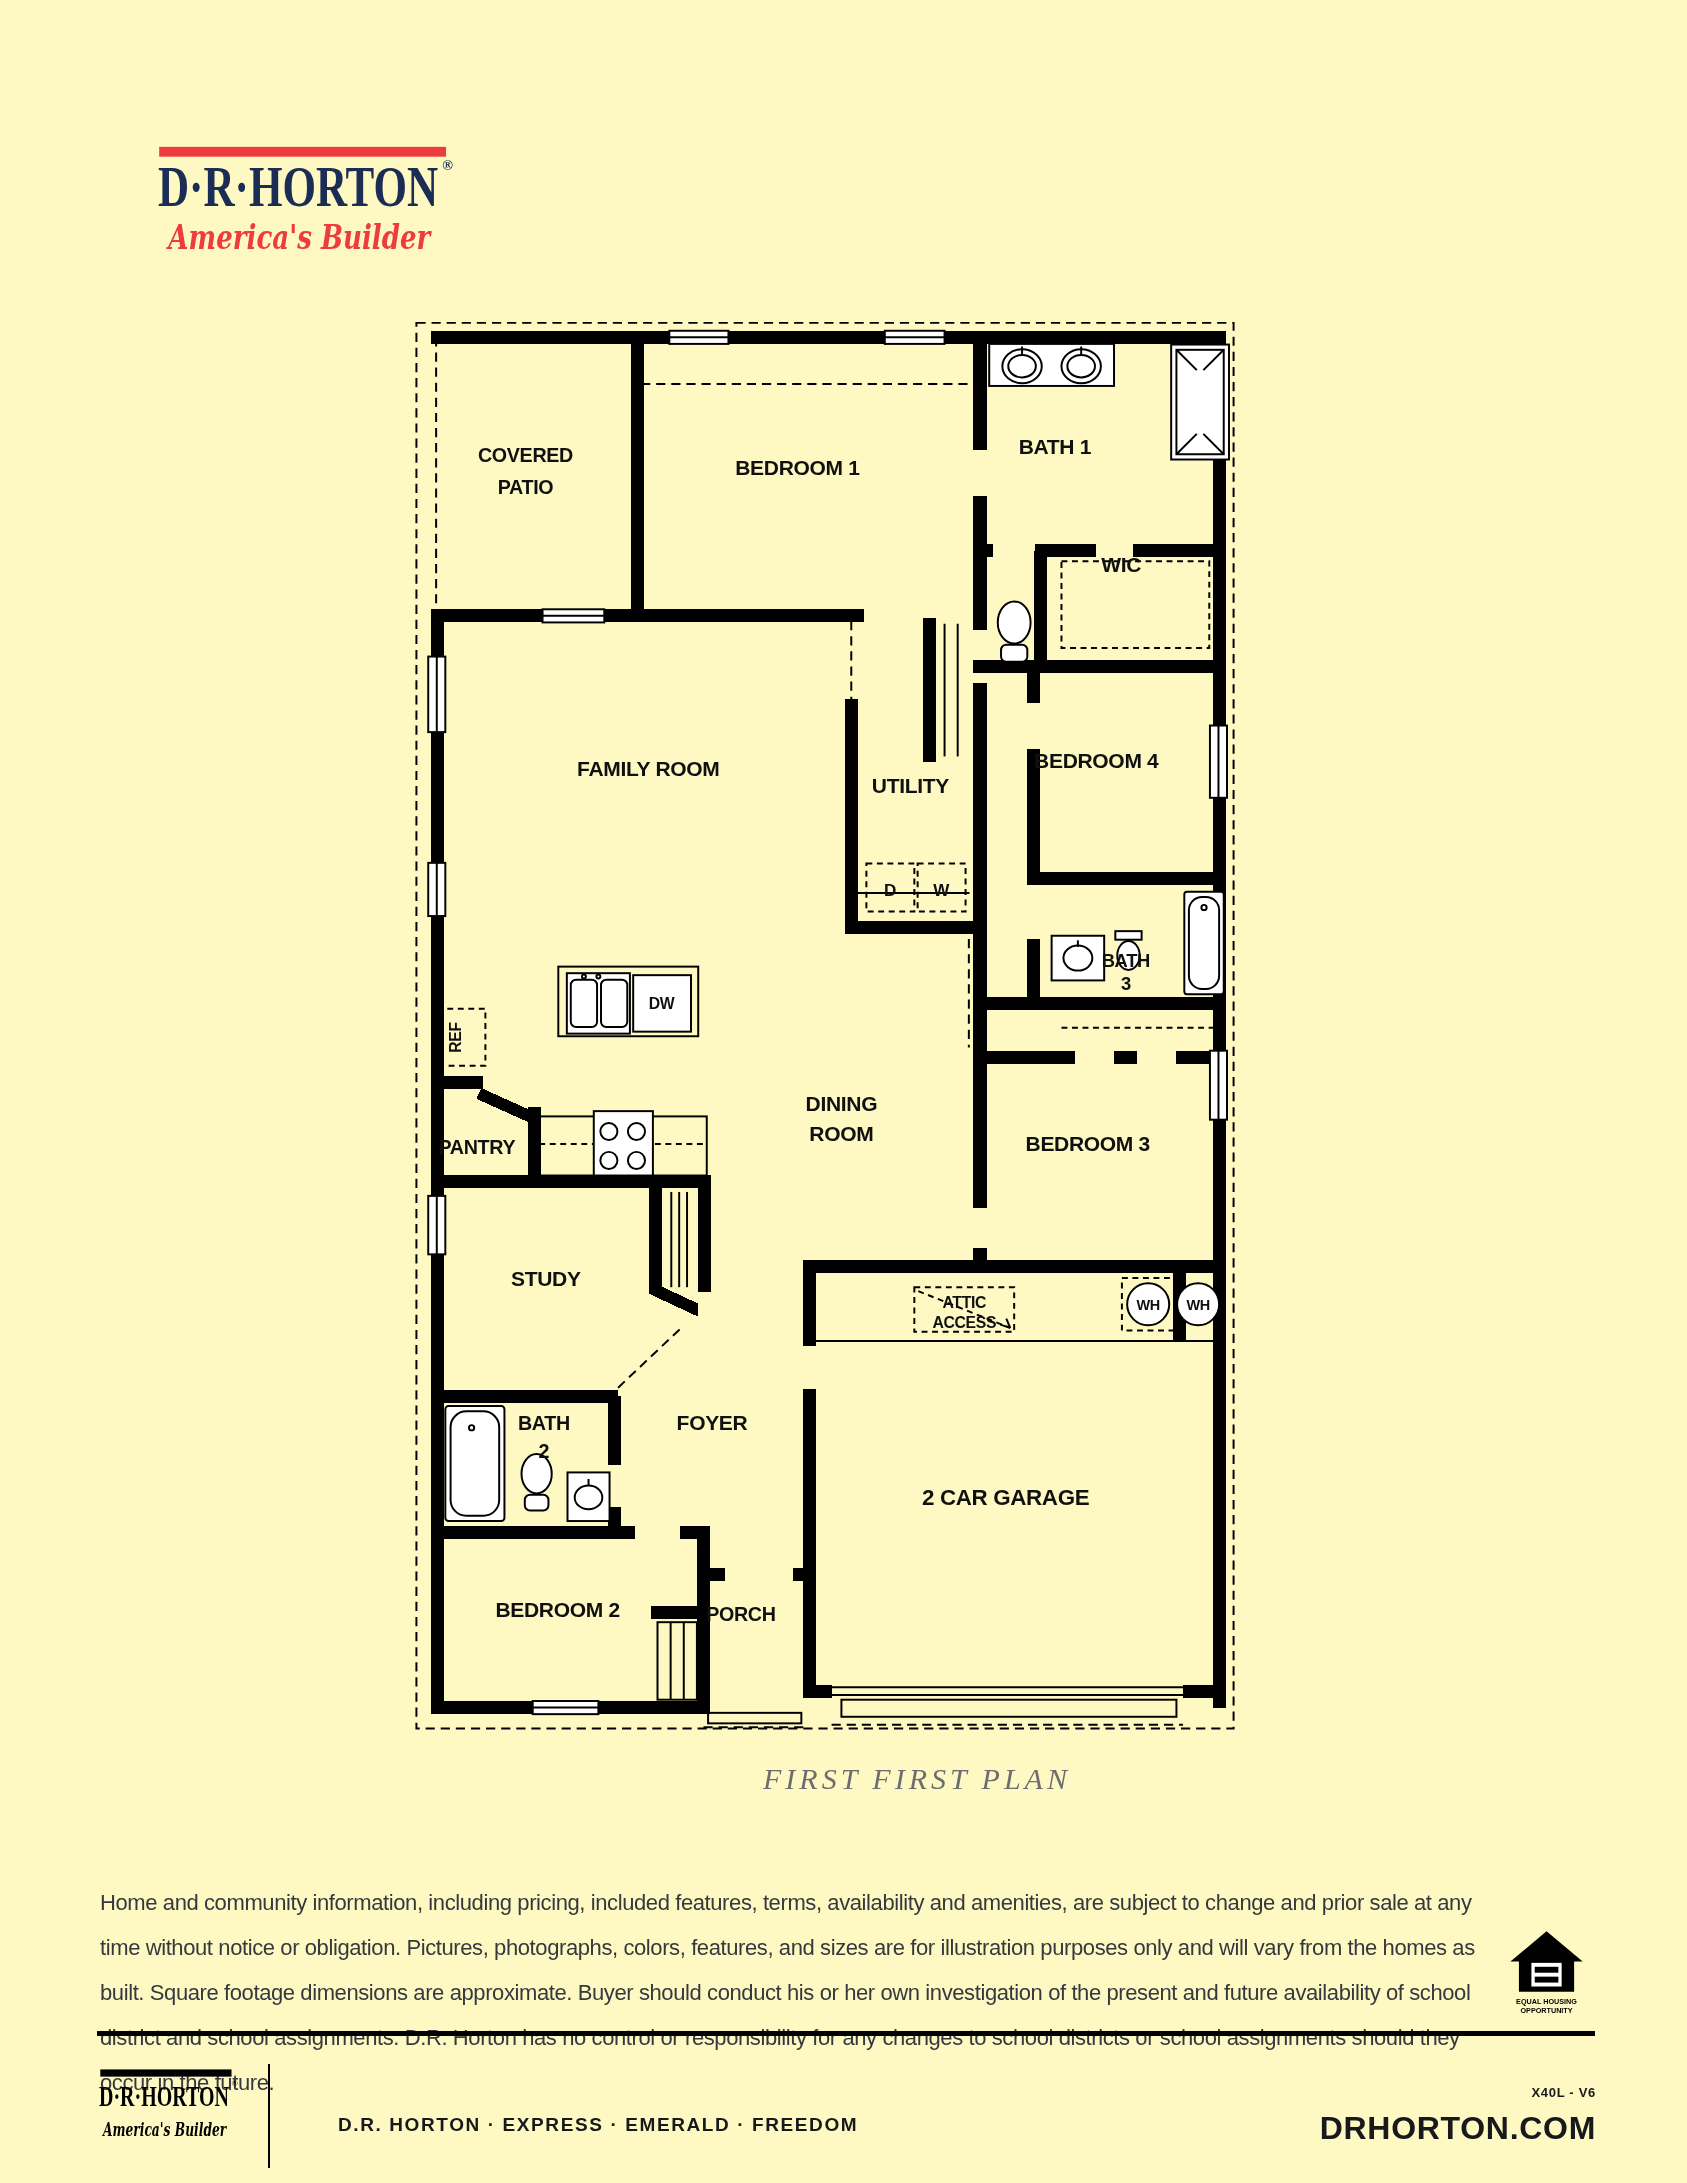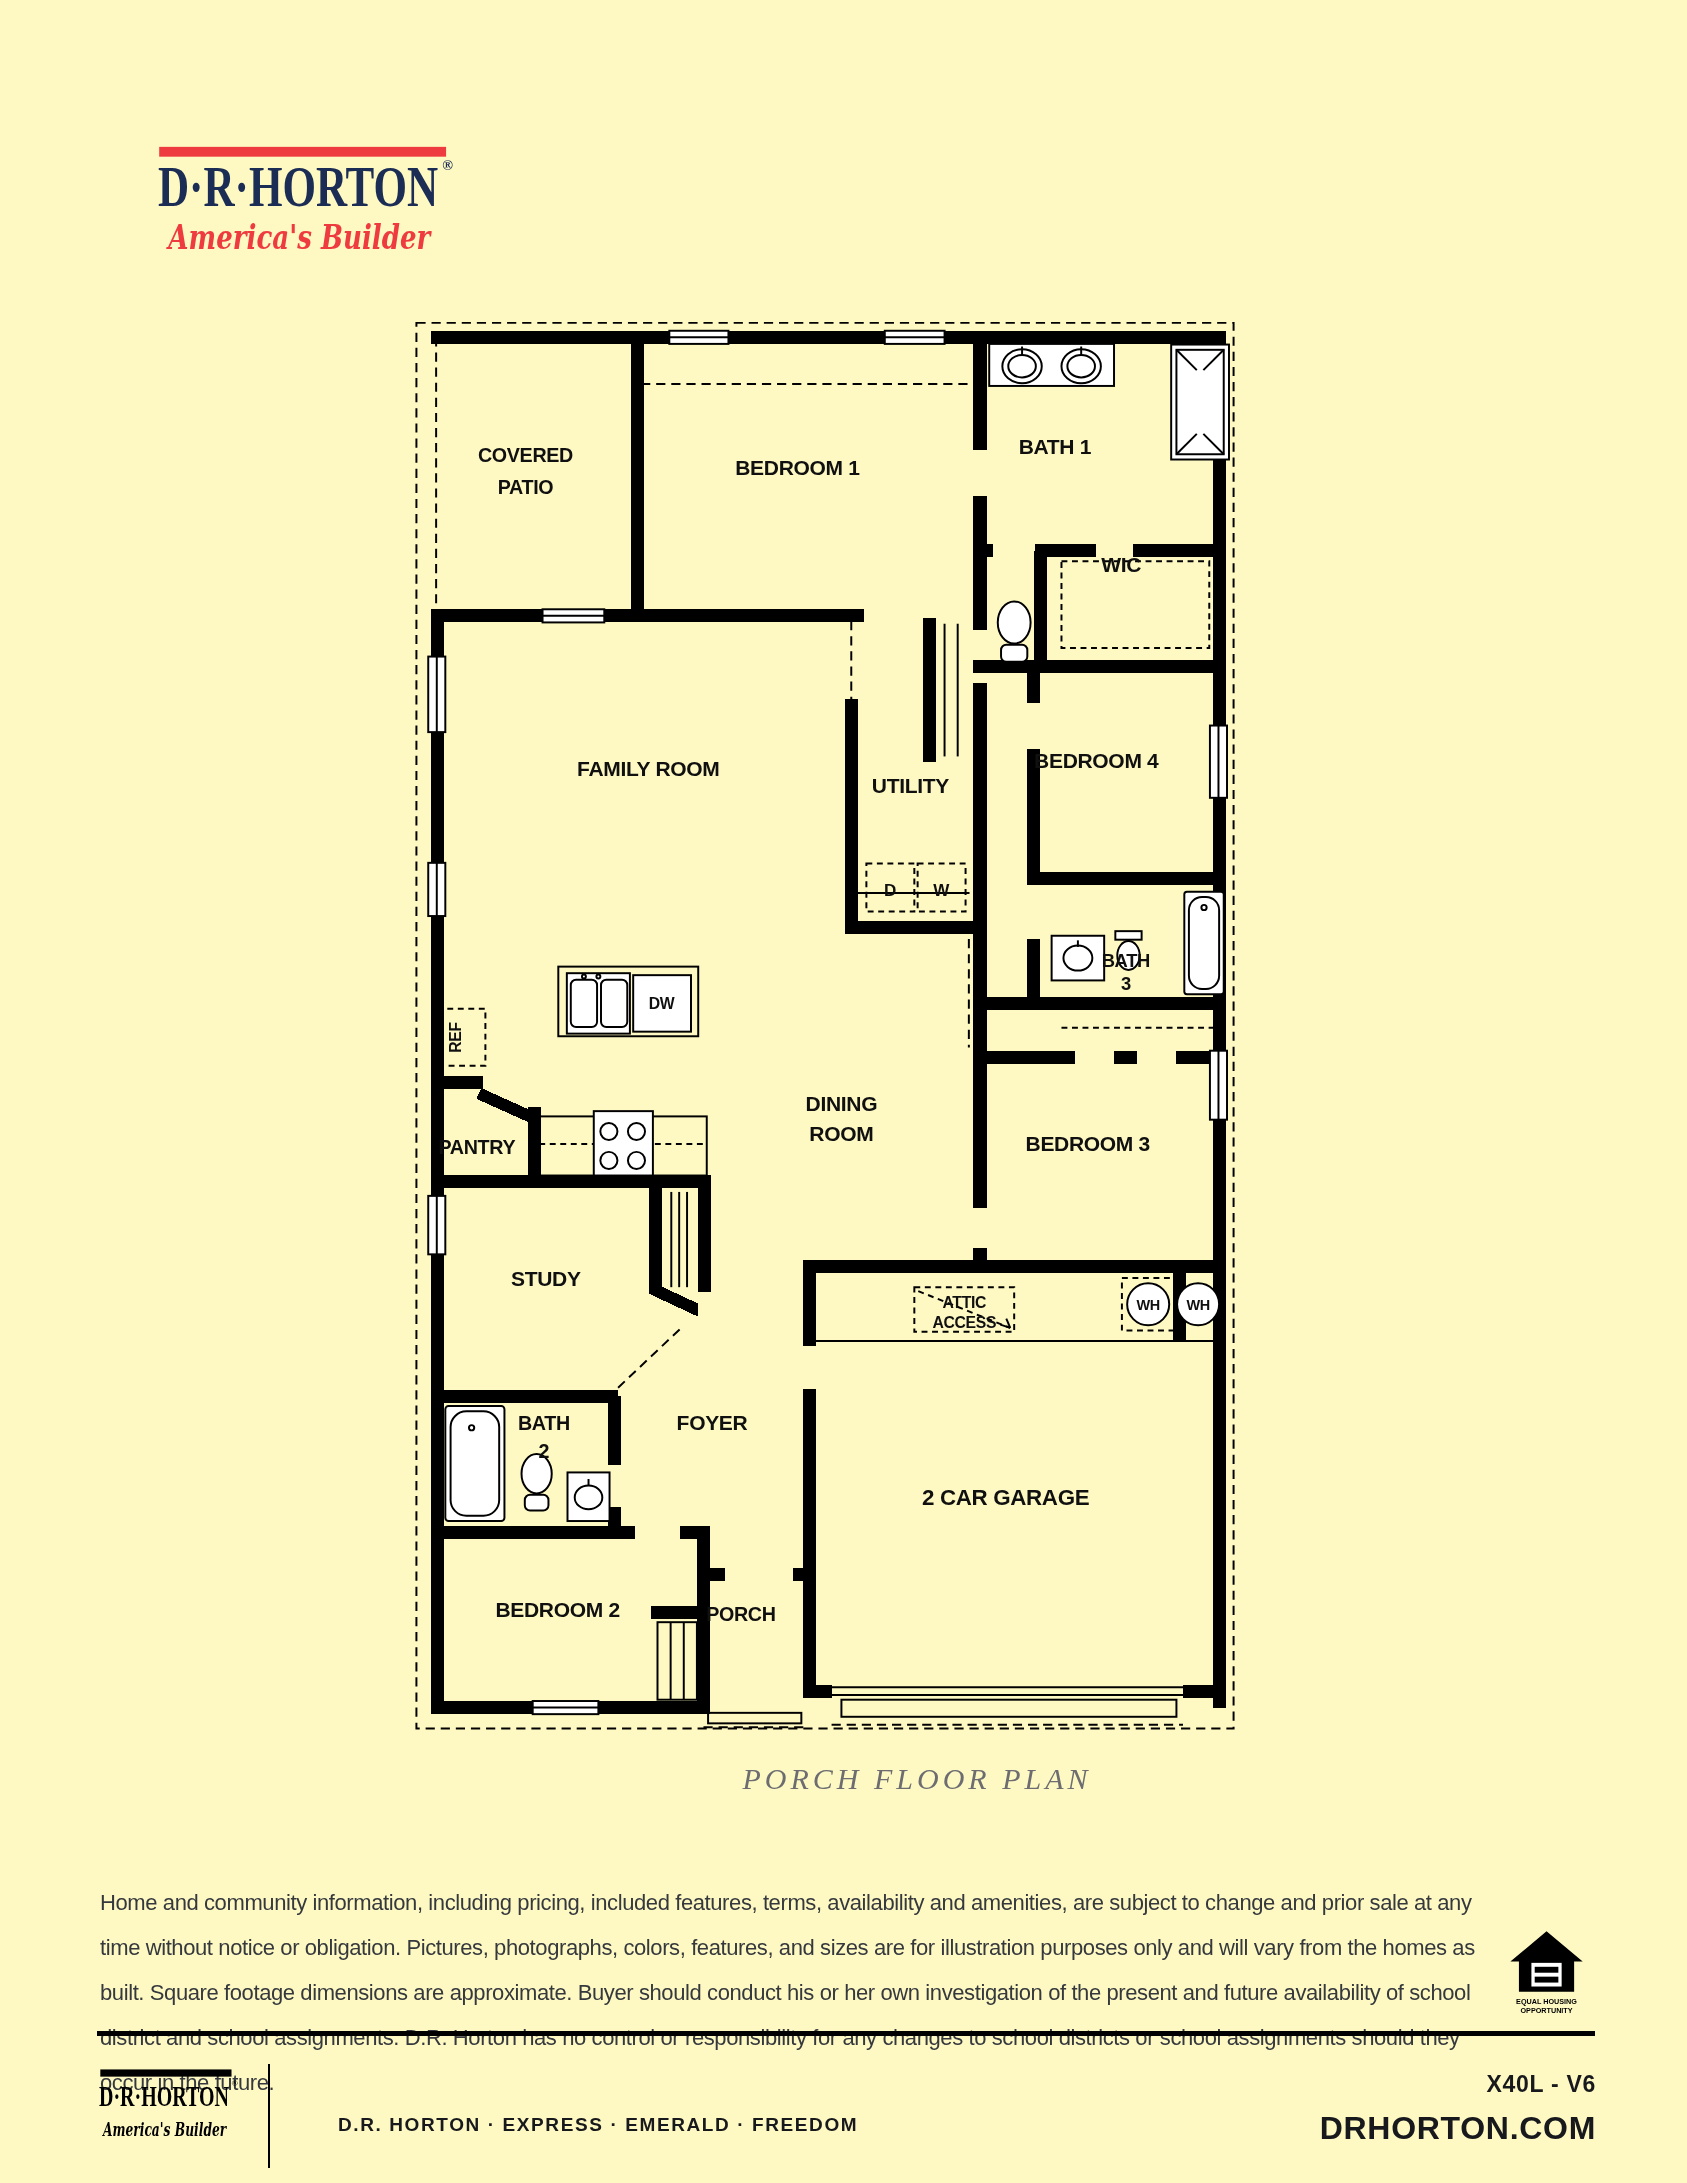--- a/index.html
+++ b/index.html
@@ -11,21 +11,21 @@
   .thin{fill:none;stroke:#000;stroke-width:3;}
   .thin2{fill:#fff;stroke:#000;stroke-width:3;}
   .dash{fill:none;stroke:#000;stroke-width:3;stroke-dasharray:14 9;}
   .dashf{fill:none;stroke:#000;stroke-width:3;stroke-dasharray:9 7;}
   .fix{fill:#fff;stroke:#000;stroke-width:3;}
   .lbl{font-family:"Liberation Sans", sans-serif;font-weight:700;fill:#101010;letter-spacing:-0.5px;}
   .caption{font-family:"Liberation Serif", serif;font-style:italic;font-size:30px;
            letter-spacing:4px;color:#6d6d71;}
   .disclaimer{font-size:22px;line-height:45px;color:#35393d;letter-spacing:-0.4px;}
   .ft-tag{font-size:19px;font-weight:700;letter-spacing:1.6px;color:#17191c;margin-left:44px;}
-  .ft-code{font-size:23px;font-weight:700;color:#17191c;letter-spacing:0.7px;}
+  .ft-code{font-size:13px;font-weight:700;color:#17191c;letter-spacing:0.7px;margin-top:14px;}
   .ft-site{font-size:32px;font-weight:700;color:#17191c;letter-spacing:0.7px;}
   .rule{background:#000;}
 </style>
 </head>
 <body>
 
 <div class="page">
 
   <svg class="abs" style="left:156px;top:139px;" width="309" height="131" viewBox="0 0 470 200">
     <rect x="4" y="12" width="438" height="15" fill="#ee3b40"></rect>
@@ -292,21 +292,21 @@
       <text class="lbl" x="1198" y="1514" font-size="22">WH</text>
       <text class="lbl" x="202" y="1698">BATH</text>
       <text class="lbl" x="202" y="1740">2</text>
       <text class="lbl" x="458" y="1698" font-size="32">FOYER</text>
       <text class="lbl" x="905" y="1812" font-size="34">2 CAR GARAGE</text>
       <text class="lbl" x="223" y="1982" font-size="32">BEDROOM 2</text>
       <text class="lbl" x="502" y="1988">PORCH</text>
     </g>
   </svg>
 
-  <div class="abs caption" style="left:654px;top:1762px;width:526px;text-align:center;">PORCH FLOOR PLAN</div>
+  <div class="abs caption" style="left:654px;top:1762px;width:526px;text-align:center;">FIRST FIRST PLAN</div>
 
   <div class="abs disclaimer" style="left:100px;top:1880px;width:1409px;">Home and community information, including pricing, included features, terms, availability and amenities, are subject to change and prior sale at any time without notice or obligation. Pictures, photographs, colors, features, and sizes are for illustration purposes only and will vary from the homes as built.  Square footage dimensions are approximate. Buyer should conduct his or her own investigation of the present and future availability of school district and school assignments.  D.R. Horton has no control or responsibility for any changes to school districts or school assignments should they occur in the future.</div>
 
   <svg class="abs" style="left:1509px;top:1930px;" width="79" height="92" viewBox="0 0 120 140">
     <g>
       <polygon points="57,2 112,48 99,48 99,94 15,94 15,48 2,48" fill="#000"></polygon>
       <rect x="34" y="50" width="46" height="36" fill="#fff"></rect>
       <rect x="39" y="56" width="36" height="9" fill="#000"></rect>
       <rect x="39" y="71" width="36" height="9" fill="#000"></rect>
     </g>

